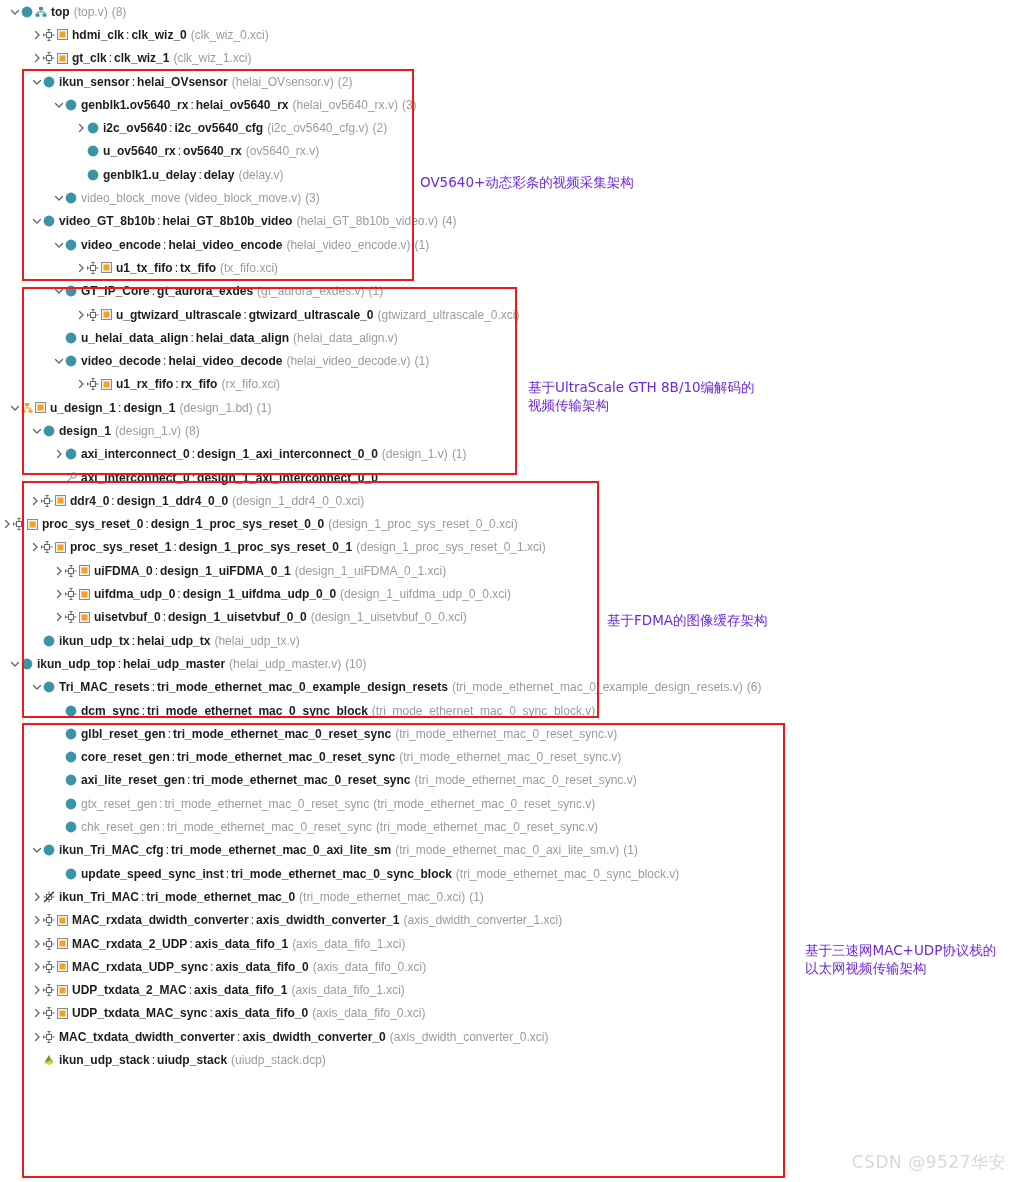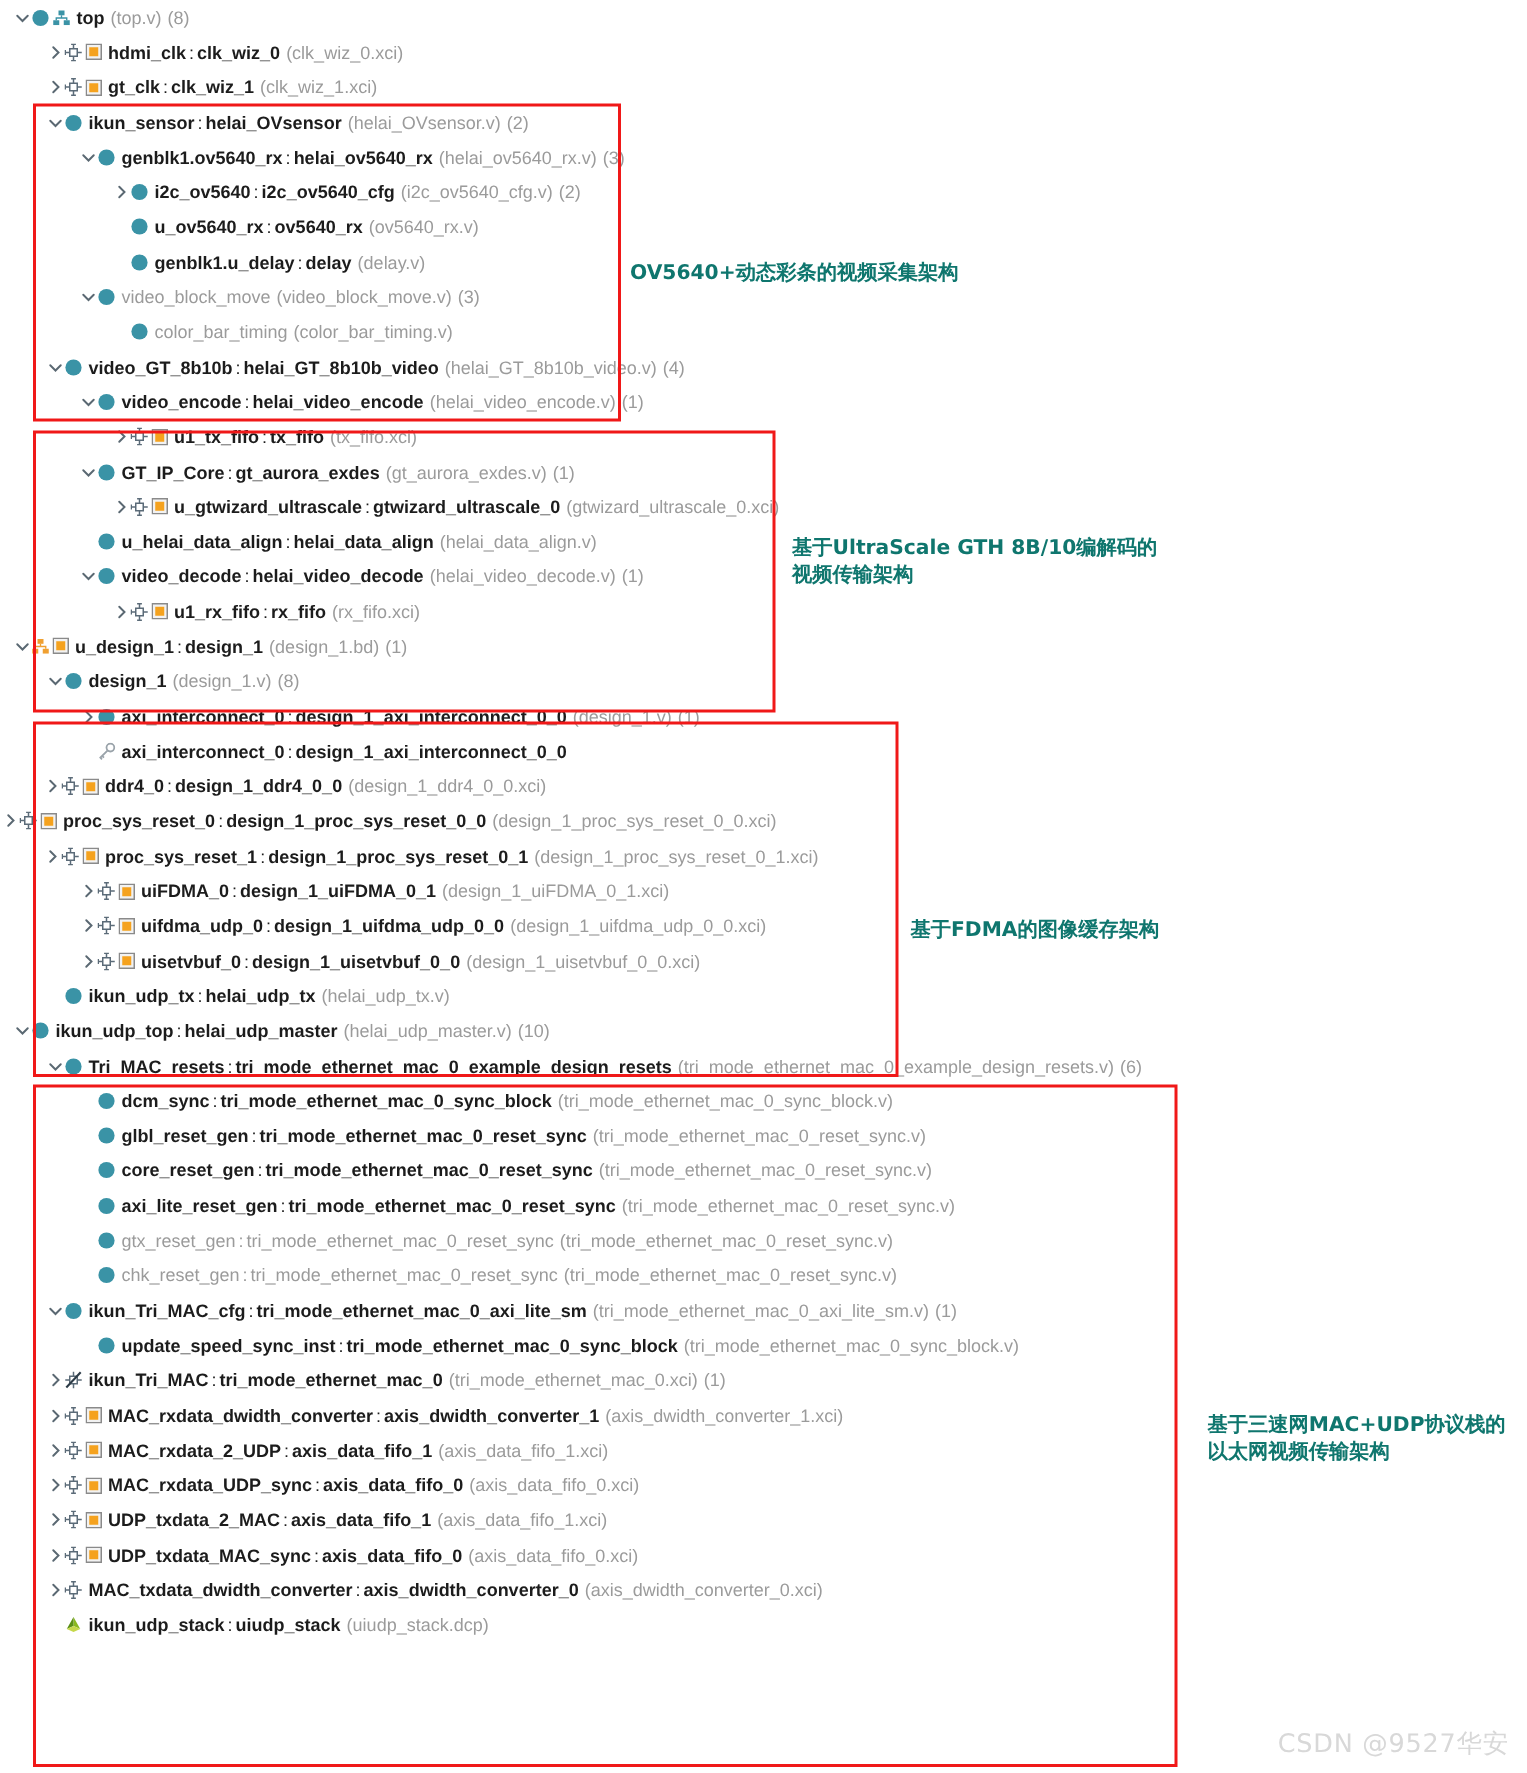--- a/index.html
+++ b/index.html
@@ -74,26 +74,25 @@
   }
   
   .box {
     position: absolute;
     border: 2px solid #f01818;
     box-sizing: border-box;
     pointer-events: none;
   }
   .note {
     position: absolute;
-    color: #0f766e;
+    color: #6d28d9;
     font-size: 13.5px;
     line-height: 18px;
     font-family: "DejaVu Sans", "Liberation Sans", sans-serif;
     white-space: pre-line;
-    font-weight: bold;
   }
   .watermark {
     position: absolute;
     right: 12px;
     bottom: 8px;
     color: #d8d8d8;
     font-size: 17px;
     font-family: "DejaVu Sans", "Liberation Sans", sans-serif;
     letter-spacing: 0.5px;
   }
@@ -292,34 +291,20 @@
             <circle cx="6" cy="6" r="5.4" fill="#3a93a6"></circle>
           </svg>
         </span>
       </span>
       <span class="label-wrap">
         <span class="inst">video_block_move</span>
         <span class="file">(video_block_move.v)</span>
         <span class="cnt">(3)</span>
       </span>
     </div>
-    <div class="row dim" style="padding-left:74px">
-      <span class="twisty"></span>
-      <span class="icons">
-        <span class="ico">
-          <svg width="12" height="12" viewBox="0 0 12 12" xmlns="http://www.w3.org/2000/svg">
-            <circle cx="6" cy="6" r="5.4" fill="#3a93a6"></circle>
-          </svg>
-        </span>
-      </span>
-      <span class="label-wrap">
-        <span class="inst">color_bar_timing</span>
-        <span class="file">(color_bar_timing.v)</span>
-      </span>
-    </div>
     <div class="row" style="padding-left:30px">
       <span class="twisty">
         <svg width="10" height="10" viewBox="0 0 10 10" xmlns="http://www.w3.org/2000/svg">
           <path d="M1.5 3.5 L5 7 L8.5 3.5" stroke="#5a6872" stroke-width="1.3" fill="none" stroke-linecap="round"></path>
         </svg>
       </span>
       <span class="icons">
         <span class="ico">
           <svg width="12" height="12" viewBox="0 0 12 12" xmlns="http://www.w3.org/2000/svg">
             <circle cx="6" cy="6" r="5.4" fill="#3a93a6"></circle>
@@ -1146,19 +1131,19 @@
       </span>
     </div>
   </div>
 
 <div class="box" style="left:22px; top:69px; width:392px; height:212px;"></div>
 <div class="box" style="left:22px; top:287px; width:495px; height:188px;"></div>
 <div class="box" style="left:22px; top:481px; width:577px; height:237px;"></div>
 <div class="box" style="left:22px; top:723px; width:763px; height:455px;"></div>
 
 <div class="note" style="left:420px; top:173px;">OV5640+动态彩条的视频采集架构</div>
-<div class="note" style="left:528px; top:356px;">基于UltraScale GTH 8B/10编解码的
+<div class="note" style="left:528px; top:378px;">基于UltraScale GTH 8B/10编解码的
 视频传输架构</div>
 <div class="note" style="left:607px; top:611px;">基于FDMA的图像缓存架构</div>
 <div class="note" style="left:805px; top:941px;">基于三速网MAC+UDP协议栈的
 以太网视频传输架构</div>
 
 <div class="watermark">CSDN @9527华安</div>
 
 </body></html>

